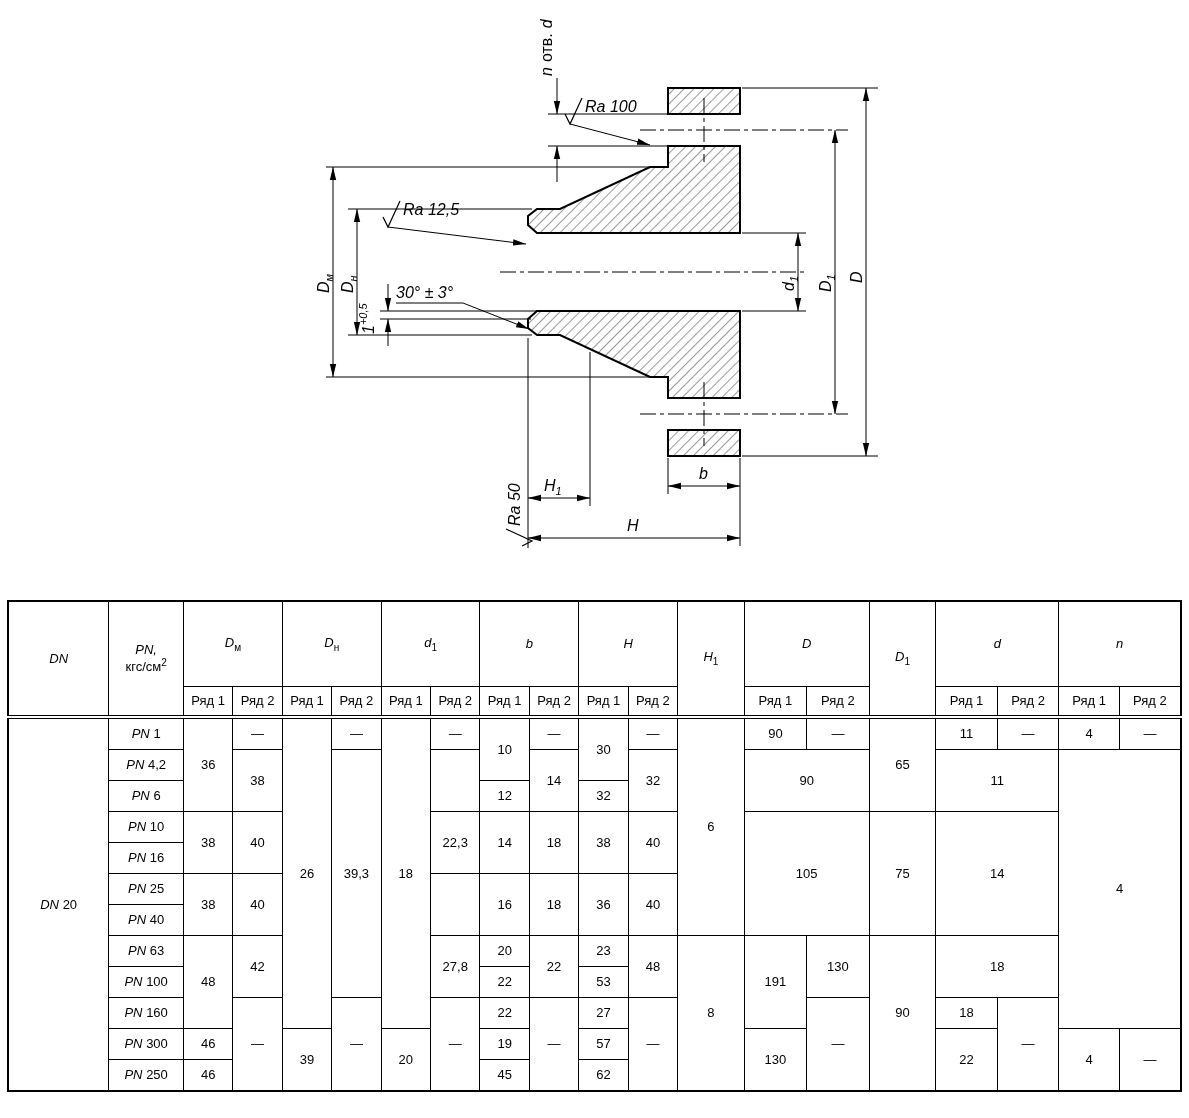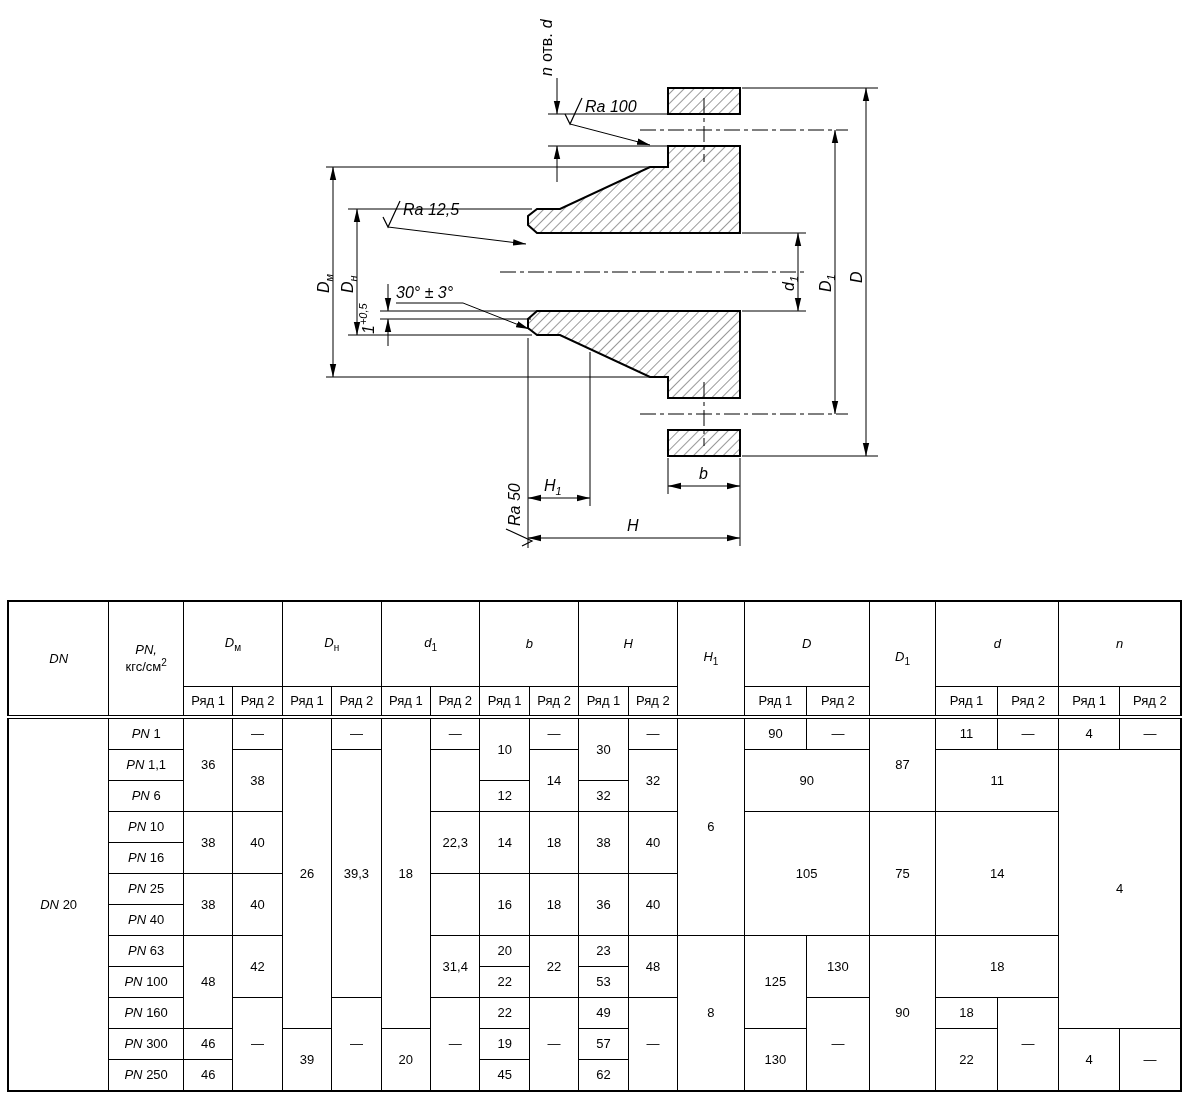--- a/index.html
+++ b/index.html
@@ -197,28 +197,28 @@
       <td>—</td>
       <td rowspan="10">18</td>
       <td>—</td>
       <td rowspan="2">10</td>
       <td>—</td>
       <td rowspan="2">30</td>
       <td>—</td>
       <td rowspan="7">6</td>
       <td>90</td>
       <td>—</td>
-      <td rowspan="3">87</td>
+      <td rowspan="3">65</td>
       <td>11</td>
       <td>—</td>
       <td>4</td>
       <td>—</td>
     </tr>
     <tr>
-      <td><i>PN</i> <span>1,1</span></td>
+      <td><i>PN</i> <span>4,2</span></td>
       <td rowspan="2">38</td>
       <td rowspan="8">39,3</td>
       <td rowspan="2"></td>
       <td rowspan="2">14</td>
       <td rowspan="2">32</td>
       <td colspan="2" rowspan="2">90</td>
       <td colspan="2" rowspan="2">11</td>
       <td colspan="2" rowspan="9">4</td>
     </tr>
     <tr>
@@ -252,44 +252,44 @@
       <td rowspan="2">36</td>
       <td rowspan="2">40</td>
     </tr>
     <tr>
       <td><i>PN</i> <span>40</span></td>
     </tr>
     <tr>
       <td><i>PN</i> <span>63</span></td>
       <td rowspan="3">48</td>
       <td rowspan="2">42</td>
-      <td rowspan="2">31,4</td>
+      <td rowspan="2">27,8</td>
       <td>20</td>
       <td rowspan="2">22</td>
       <td>23</td>
       <td rowspan="2">48</td>
       <td rowspan="5">8</td>
-      <td rowspan="3">125</td>
+      <td rowspan="3">191</td>
       <td rowspan="2">130</td>
       <td rowspan="5">90</td>
       <td colspan="2" rowspan="2">18</td>
     </tr>
     <tr>
       <td><i>PN</i> <span>100</span></td>
       <td>22</td>
       <td>53</td>
     </tr>
     <tr>
       <td><i>PN</i> <span>160</span></td>
       <td rowspan="3">—</td>
       <td rowspan="3">—</td>
       <td rowspan="3">—</td>
       <td>22</td>
       <td rowspan="3">—</td>
-      <td>49</td>
+      <td>27</td>
       <td rowspan="3">—</td>
       <td rowspan="3">—</td>
       <td>18</td>
       <td rowspan="3">—</td>
     </tr>
     <tr>
       <td><i>PN</i> <span>300</span></td>
       <td>46</td>
       <td rowspan="2">39</td>
       <td rowspan="2">20</td>

